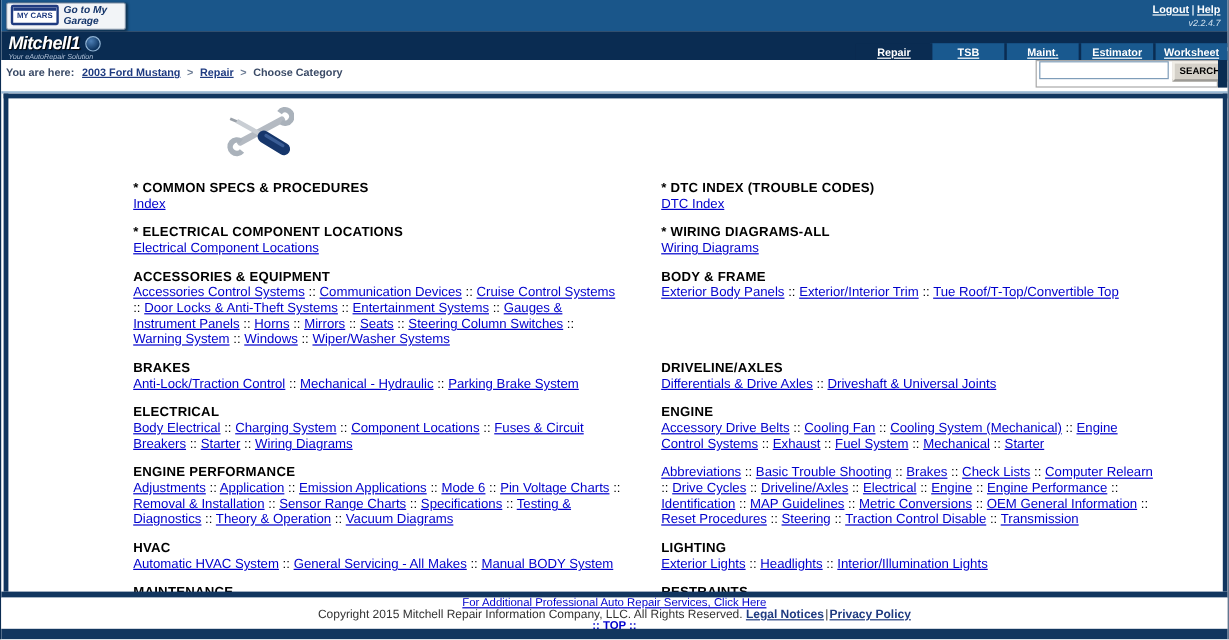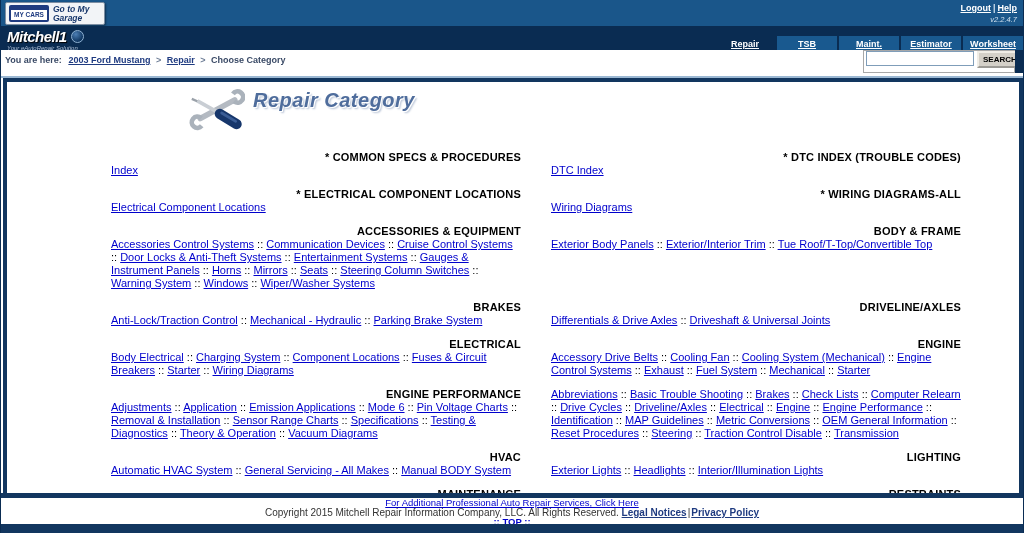--- a/index.html
+++ b/index.html
@@ -2,21 +2,21 @@
 <html><head>
 <meta charset="utf-8">
 <style>
   * { margin:0; padding:0; box-sizing:border-box; }
   html,body { background:#ffffff; }
   body { font-family:"Liberation Sans", sans-serif; }
   .page { position:relative; width:1024px; height:533px; overflow:hidden; background:#fff; border-left:1px solid #0A2C52; border-right:1px solid #0A2C52; }
 
   
   .topbar { position:absolute; left:0; top:0; width:100%; height:26px; background:#1A568A; }
-  .mycars-btn { position:absolute; left:4px; top:2px; height:23px; background:#f2f4f7; border:1px solid #7d8ea3; border-radius:2px; display:flex; align-items:center; padding:1px 5px 1px 3px; cursor:pointer; box-shadow:1px 1px 2px rgba(0,0,0,.4); }
+  .mycars-btn { position:absolute; left:4px; top:2px; height:23px; background:#f2f4f7; border:1px solid #7d8ea3; border-radius:2px; display:flex; padding:1px 5px 1px 3px; cursor:pointer; box-shadow:1px 1px 2px rgba(0,0,0,.4); }
   .plate { display:inline-block; width:40px; height:17px; background:#fff; border:2px solid #1F3B80; border-radius:2px; position:relative; overflow:hidden; margin-right:4px; }
   .plate-top { display:block; height:4px; background:#1F3B80; border-bottom:1px solid #fff; }
   .plate-text { display:block; text-align:center; font-size:6.5px; font-weight:bold; color:#1F3B80; line-height:8px; letter-spacing:0; }
   .garage-label { width:46px; font-size:8.5px; line-height:9px; font-weight:bold; font-style:italic; color:#16366B; }
   .session { position:absolute; right:6px; top:3px; text-align:right; }
   .session-links { font-size:9px; font-weight:bold;margin-left:16px; }
   .session-links a { color:#ffffff; text-decoration:underline; cursor:pointer; }
   .session-links .sep { color:#cfe0ee; margin:0 2px; }
   .version { font-size:7.5px; font-style:italic; color:#cfe0ee; margin-top:2px; }
 
@@ -48,21 +48,21 @@
   .search-btn { height:17px; font-size:8px; font-weight:bold; color:#000; background:#d4d0c8; border:2px outset #f0ede6; padding:0 4px; cursor:pointer; font-family:"Liberation Sans", sans-serif; }
 
   .accent-line { position:absolute; left:0; top:76px; width:100%; height:2px; background:#9BB8D3; }
 
   
   .content { position:absolute; left:2px; top:78px; width:1020px; height:415px; background:#ffffff; border:4px solid #12365F; border-bottom:none; }
   .title-block { display:flex; align-items:flex-start; margin:7px 0 0 182px; height:52px; }
   .tools-icon { width:56px; height:46px; margin-right:8px; }
   .title-text { font-size:20px; line-height:19px; font-weight:bold; font-style:italic; color:#4F6D9C; letter-spacing:0.5px; text-shadow:1px 1px 0 #ffffff, 2px 2px 2px #b9c4d6; padding-top:2px; }
   .cat-grid { display:grid; grid-template-columns:1fr 1fr; column-gap:30px; row-gap:11px; margin:10px 58px 0 104px; }
-  .cat-heading { font-size:11px; font-weight:bold; color:#000000; margin-bottom:1px; letter-spacing:0.2px;text-align:right; }
+  .cat-heading { font-size:11px; font-weight:bold; color:#000000; margin-bottom:1px; letter-spacing:0.2px; }
   .cat-links { font-size:11px; line-height:13px; color:#000; }
   .cat-link { color:#0000CC; text-decoration:underline; cursor:pointer; }
   .lsep { color:#000000; }
 
   
   .footer-bar-top { position:absolute; left:0; top:493px; width:100%; height:5px; background:#12365F; }
   .footer { position:absolute; left:0; top:498px; width:100%; height:26px; text-align:center; background:#ffffff; }
   .promo { display:block; font-size:9.5px; line-height:10px; color:#0000CC; text-decoration:underline; cursor:pointer; }
   .copyright { font-size:10px; line-height:8px; color:#333333; margin-top:1px; }
   .copyright a { color:#1F3B80; font-weight:bold; text-decoration:underline; cursor:pointer; }
@@ -136,21 +136,20 @@
       <svg class="tools-icon" viewBox="0 0 60 48">
         <line x1="12" y1="31" x2="49" y2="11" stroke="#b4bac2" stroke-width="6" stroke-linecap="round"></line>
         <circle cx="9" cy="35" r="6" fill="none" stroke="#aab2bb" stroke-width="5" stroke-dasharray="28 10" transform="rotate(40 9 35)"></circle>
         <circle cx="52" cy="8" r="6" fill="none" stroke="#aab2bb" stroke-width="5" stroke-dasharray="28 10" transform="rotate(215 52 8)"></circle>
         <line x1="3" y1="10" x2="10" y2="13" stroke="#9aa1a9" stroke-width="2.5"></line>
         <line x1="9" y1="12" x2="34" y2="26" stroke="#c9ced4" stroke-width="4"></line>
         <line x1="33" y1="26" x2="51" y2="37" stroke="#16366B" stroke-width="11" stroke-linecap="round"></line>
         <line x1="35" y1="25" x2="50" y2="34" stroke="#3a5d96" stroke-width="3" stroke-linecap="round"></line>
       </svg>
       <div class="title-text">
-        <div>Repair Category</div>
       </div>
     </div>
     <div class="cat-grid" id="catgrid">
         <div class="cat-cell">
           <div class="cat-heading">* COMMON SPECS &amp; PROCEDURES</div>
           <div class="cat-links"><a class="cat-link">Index</a></div>
         </div>
         <div class="cat-cell">
           <div class="cat-heading">* DTC INDEX (TROUBLE CODES)</div>
           <div class="cat-links"><a class="cat-link">DTC Index</a></div>

